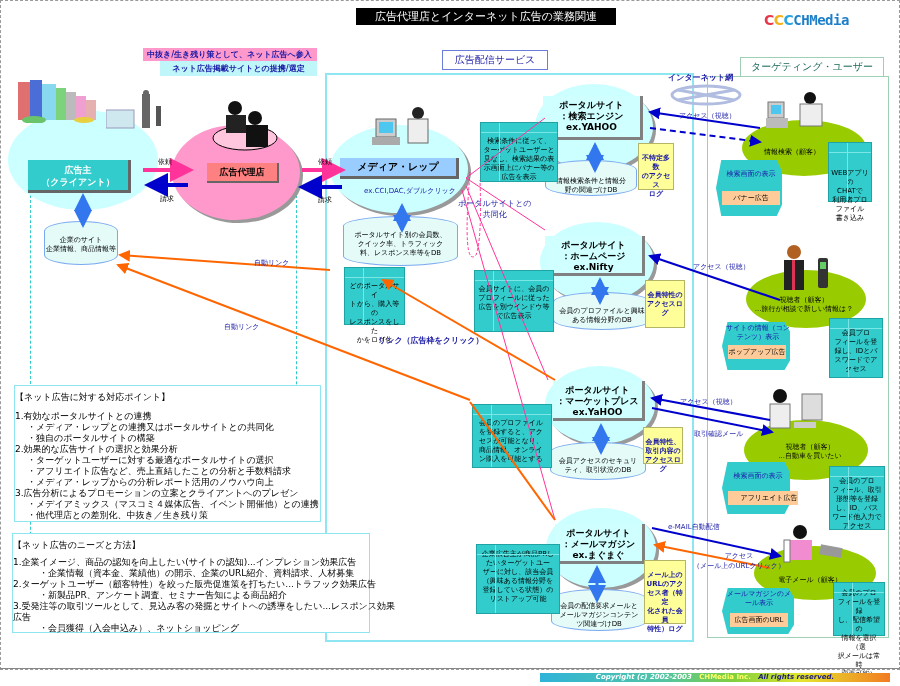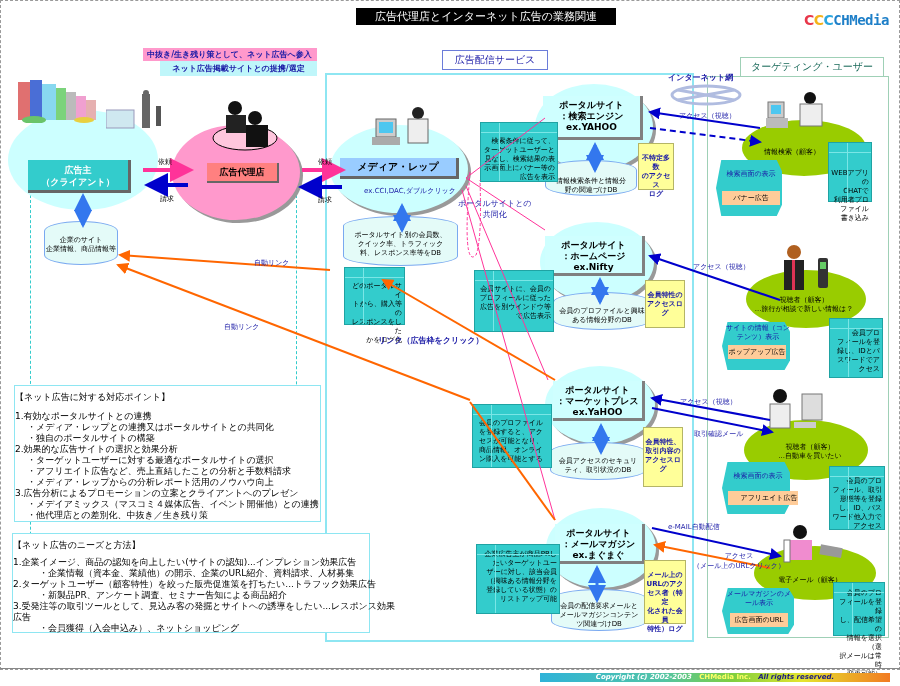--- a/index.html
+++ b/index.html
@@ -2,36 +2,36 @@
 <html><head>
 <meta charset="utf-8">
 <style>
   html, body { margin:0; padding:0; }
   body { width:900px; height:686px; background:#ffffff; position:relative; overflow:hidden;
          font-family:"DejaVu Sans", sans-serif; color:#000; }
   .abs { position:absolute; }
   .frame { position:absolute; left:0; top:0; width:898px; height:668px; border:1px dashed #9a9a9a; }
   .title { left:356px; top:8px; width:260px; height:17px; background:#000; color:#fff; font-size:11px;
            line-height:17px; text-align:center; }
-  .logo { left:804px; top:12px; font-size:14px; font-weight:bold; letter-spacing:-0.5px; }
+  .logo { left:764px; top:12px; font-size:14px; font-weight:bold; letter-spacing:-0.5px; }
   .logo .c1 { color:#e8374b; } .logo .c2 { color:#f4b21a; } .logo .c3 { color:#2aa6df; }
   .logo .txt { color:#1e7fc8; font-family:"DejaVu Sans Mono", monospace; }
   .banner-pink { left:143px; top:48px; width:170px; height:13px; background:#ff99cc; color:#1a1aa6;
                  font-size:8px; font-weight:bold; line-height:13px; padding-left:4px; }
   .banner-cyan { left:160px; top:61px; width:157px; height:15px; background:#bff6fa; color:#1a1aa6;
                  font-size:8px; font-weight:bold; line-height:15px; text-align:center; }
   .sect-label { font-size:10px; color:#1a1aa6; background:#fff; text-align:center; }
   .ad-service-label { left:442px; top:50px; width:104px; height:18px; border:1px solid #6b7cd9; line-height:18px; }
   .target-label { left:740px; top:57px; width:142px; height:18px; border:1px solid #9fd0b6; line-height:18px; color:#1a6a5a; }
   .panel-ad { left:325px; top:73px; width:365px; height:565px; border:2px solid #8ee6f2; }
   .panel-target { left:707px; top:76px; width:180px; height:560px; border:1px solid #9fd0b6; }
   .ellipse { position:absolute; border-radius:50%; }
   .box { position:absolute; text-align:center; font-weight:bold; }
   .teal-note { position:absolute; background:#33cccc; border:1px solid #1fa3a3; color:#000;
-               font-size:7px; line-height:9px; text-align:right; padding:14px 2px 2px 2px; box-sizing:border-box; }
+               font-size:7px; line-height:9px; text-align:center; padding:14px 2px 2px 2px; box-sizing:border-box; }
   .teal-note::before { content:""; position:absolute; left:0; right:0; top:9px; height:1px; background:#7ae6e6; }
   .teal-note::after { content:""; position:absolute; top:0; bottom:0; left:18px; width:1px; background:#7ae6e6; }
   .cyl { position:absolute; background:#e4fbf8; border:1px solid #7aa9f0; border-radius:50% / 10px;
          font-size:7px; line-height:9px; text-align:center; box-sizing:border-box; padding-top:14px; }
   .portal { position:absolute; background:#cfffff; border-right:3px solid #808080; border-bottom:3px solid #808080;
             font-size:9px; font-weight:bold; text-align:center; line-height:11px; padding-top:4px; box-sizing:border-box; }
   .scroll { position:absolute; background:#ffff99; border:1px solid #b5b566; color:#1a1aa6;
             font-size:7px; font-weight:bold; line-height:9px; text-align:center; padding-top:10px; box-sizing:border-box; }
   .green-oval { position:absolute; background:#99cc00; border-radius:50%; }
   .oval-text { position:absolute; font-size:7px; line-height:9px; text-align:center; }
@@ -190,21 +190,21 @@
 <div class="ellipse" style="left:545px;top:366px;width:110px;height:78px;background:#ccffff;box-shadow:3px 3px 0 #999;"></div>
 <div class="portal" style="left:553px;top:381px;width:92px;height:40px;">
   <div>ポータルサイト</div>
   <div>：マーケットプレス</div>
   <div>ex.YaHOO</div>
 </div>
 <div class="cyl" style="left:550px;top:442px;width:96px;height:38px;">
   <div>会員アクセスのセキュリ</div>
   <div>ティ、取引状況のDB</div>
 </div>
-<div class="scroll" style="left:643px;top:427px;width:40px;height:60px;">
+<div class="scroll" style="left:643px;top:427px;width:40px;height:37px;">
   <div>会員特性、</div>
   <div>取引内容の</div>
   <div>アクセスロ</div>
   <div>グ</div>
 </div>
 <div class="teal-note" style="left:472px;top:404px;width:80px;height:64px;text-align:left;padding-left:6px;">
   <div>会員のプロファイル</div>
   <div>を登録すると、アク</div>
   <div>セスが可能となり、</div>
   <div>商品情報、オンライ</div>

